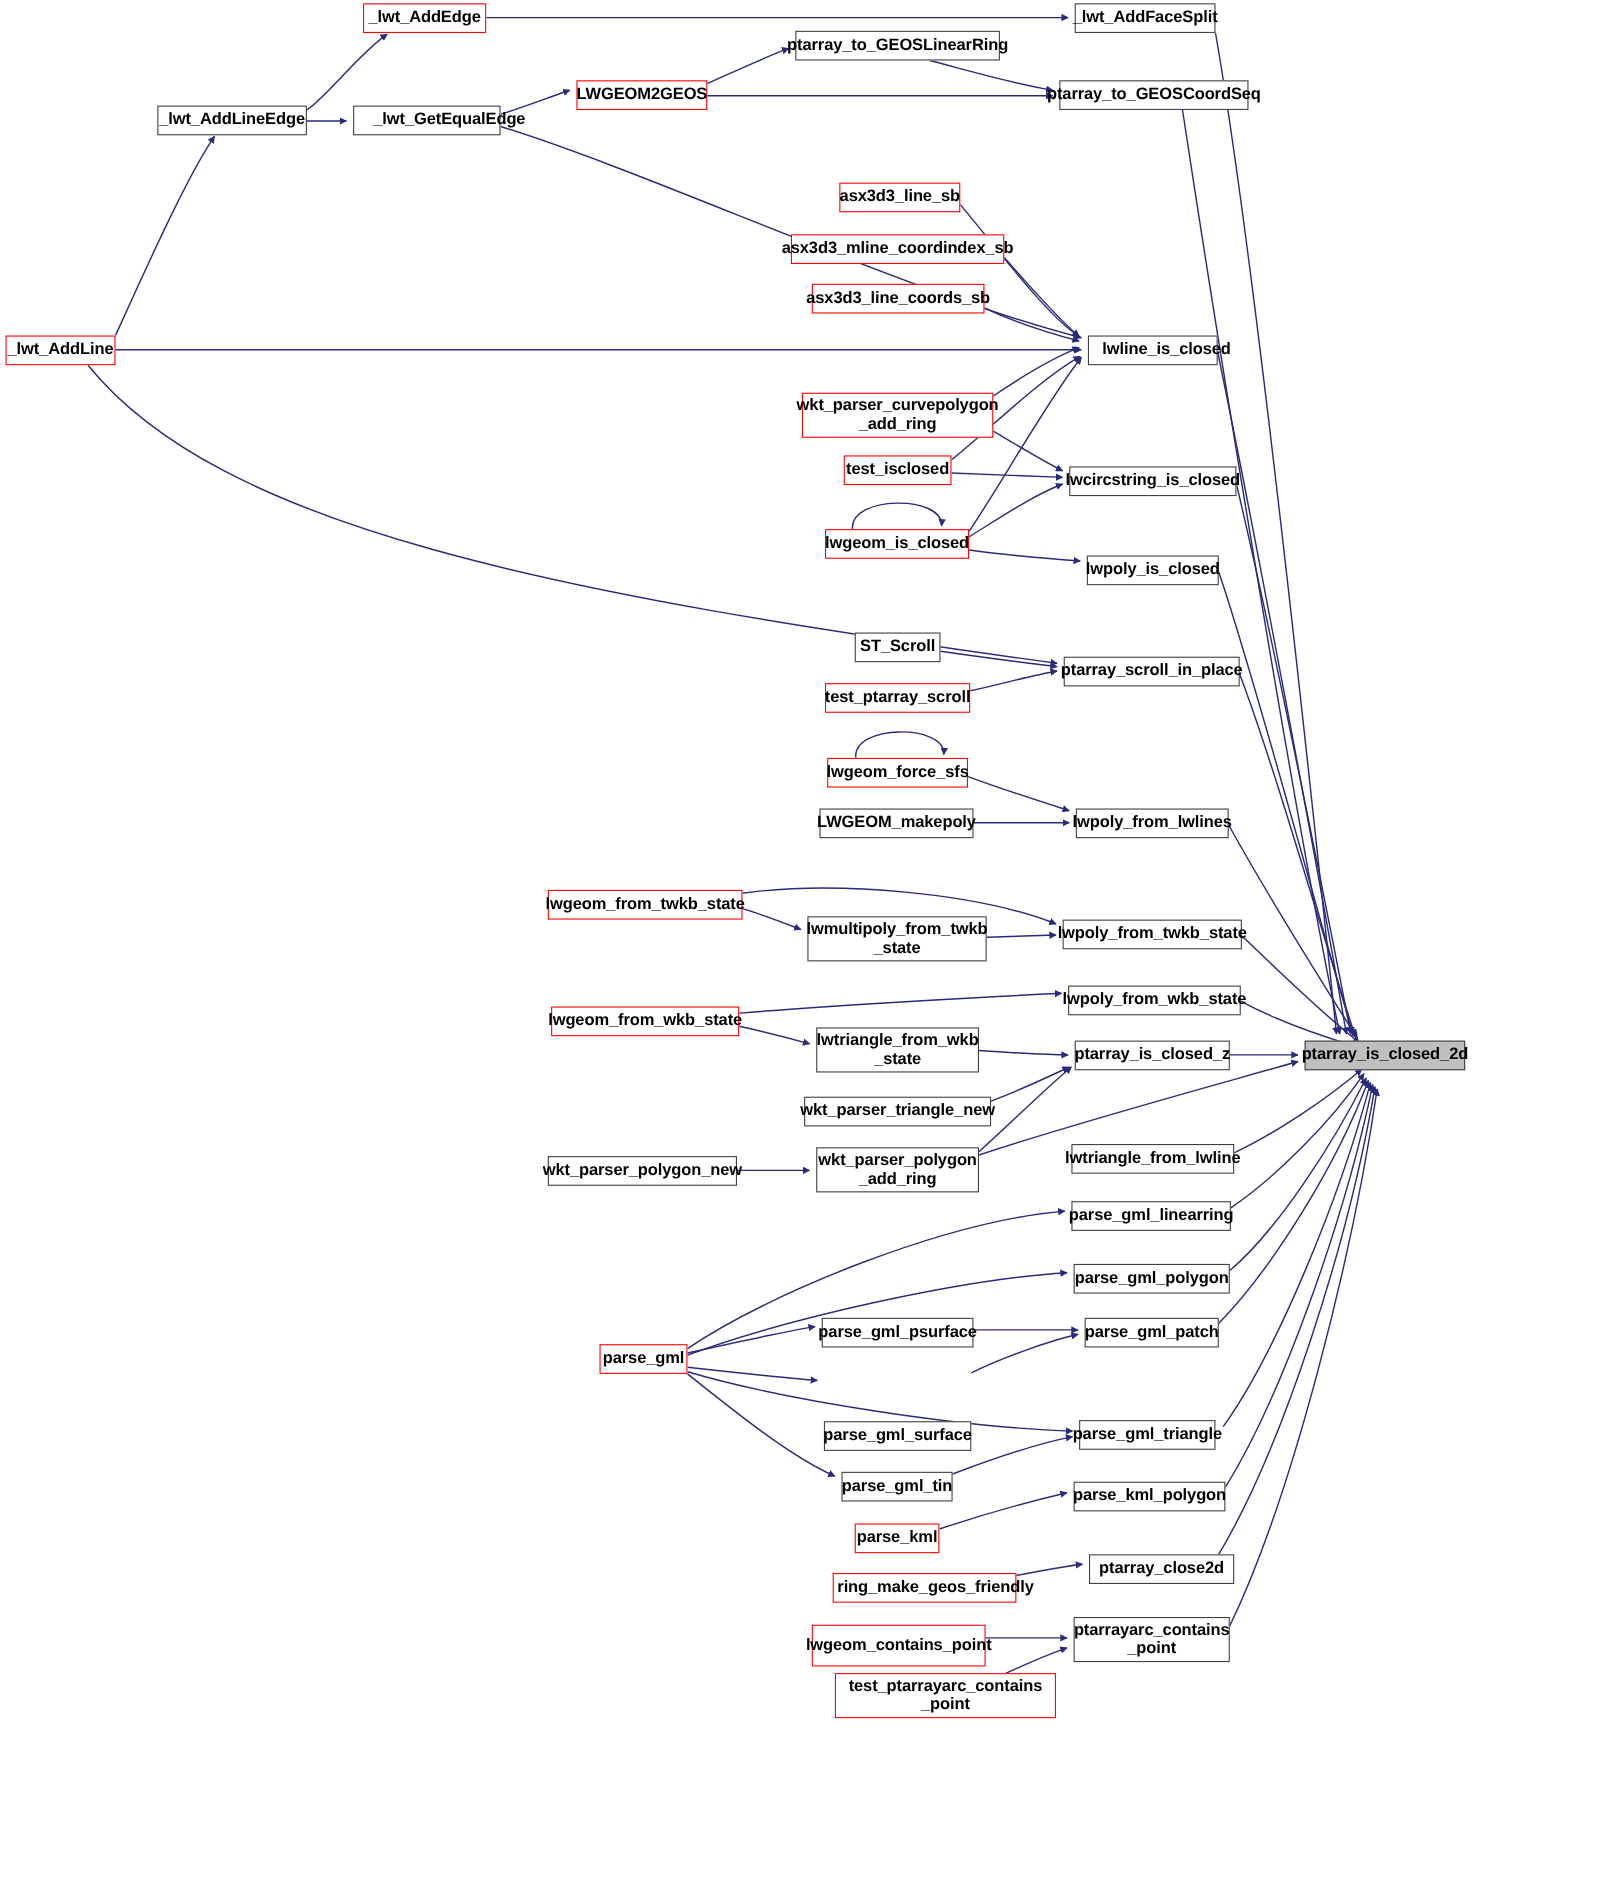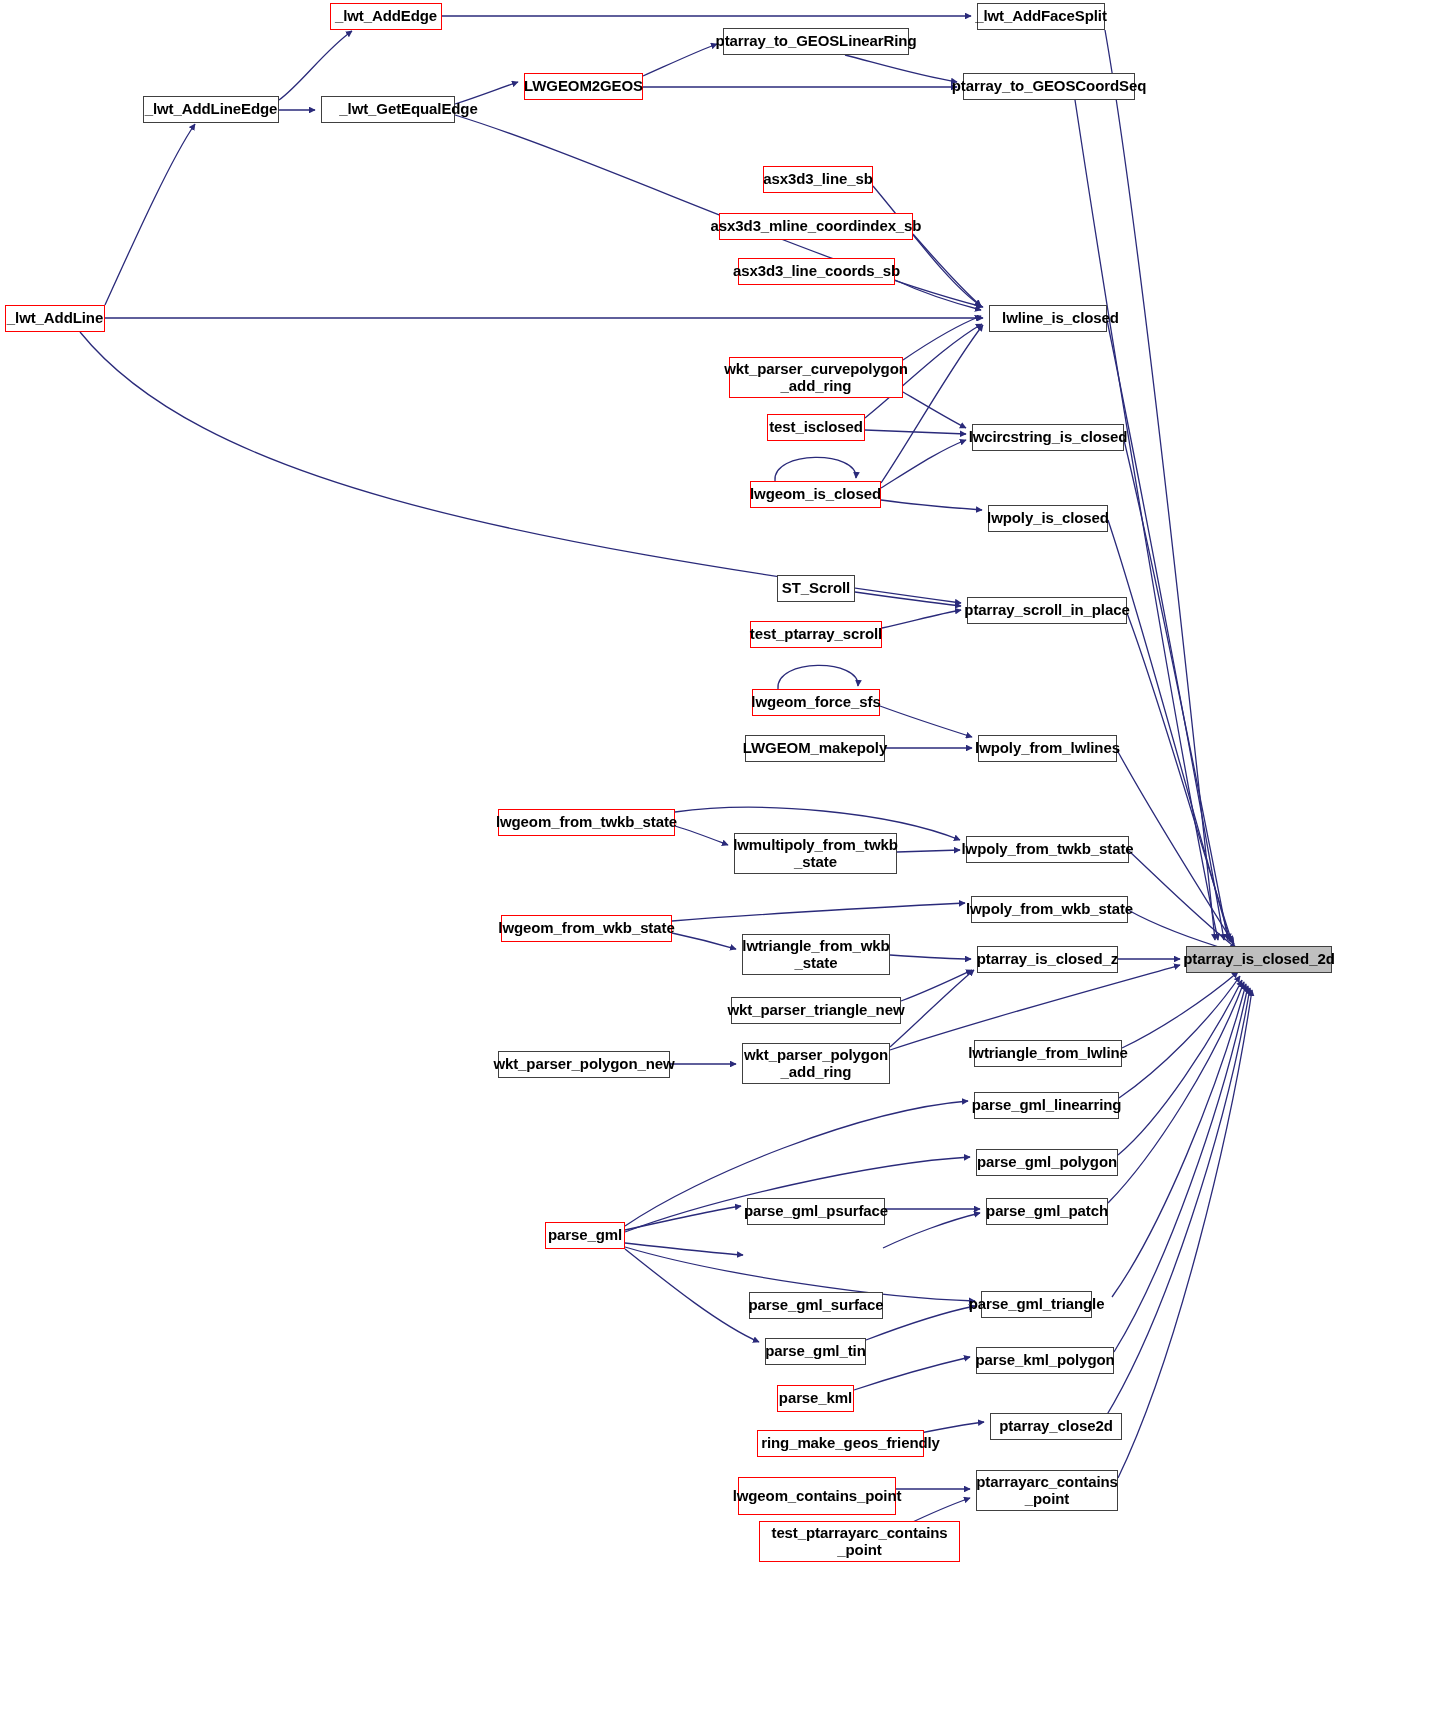--- a/index.html
+++ b/index.html
@@ -167,21 +167,21 @@
       <div class="node" style="left: 974px; top: 1040px; width: 148px; height: 27px;"><span>lwtriangle_from_lwline</span></div>
       <div class="node" style="left: 742px; top: 1043px; width: 148px; height: 41px;"><span>wkt_parser_polygon
 _add_ring</span></div>
       <div class="node" style="left: 498px; top: 1051px; width: 172px; height: 27px;"><span>wkt_parser_polygon_new</span></div>
       <div class="node" style="left: 974px; top: 1092px; width: 145px; height: 27px;"><span>parse_gml_linearring</span></div>
       <div class="node" style="left: 976px; top: 1149px; width: 142px; height: 27px;"><span>parse_gml_polygon</span></div>
       <div class="node" style="left: 747px; top: 1198px; width: 138px; height: 27px;"><span>parse_gml_psurface</span></div>
       <div class="node" style="left: 986px; top: 1198px; width: 122px; height: 27px;"><span>parse_gml_patch</span></div>
       <div class="node red" style="left: 545px; top: 1222px; width: 80px; height: 27px;"><span>parse_gml</span></div>
       <div class="node" style="left: 749px; top: 1244px; width: 134px; height: 27px; margin-top: 48px;"><span>parse_gml_surface</span></div>
-      <div class="node" style="left: 981px; top: 1291px; width: 111px; height: 27px;"><span>parse_gml_triangle</span></div>
+      <div class="node" style="left: 981px; top: 1291px; width: 124px; height: 27px;"><span>parse_gml_triangle</span></div>
       <div class="node" style="left: 765px; top: 1338px; width: 101px; height: 27px;"><span>parse_gml_tin</span></div>
       <div class="node" style="left: 976px; top: 1347px; width: 138px; height: 27px;"><span>parse_kml_polygon</span></div>
       <div class="node red" style="left: 777px; top: 1385px; width: 77px; height: 27px;"><span>parse_kml</span></div>
       <div class="node" style="left: 990px; top: 1413px; width: 132px; height: 27px;"><span>ptarray_close2d</span></div>
       <div class="node red" style="left: 757px; top: 1430px; width: 167px; height: 27px; padding-left: 20px;"><span>ring_make_geos_friendly</span></div>
       <div class="node red" style="left: 738px; top: 1477px; width: 158px; height: 38px;"><span>lwgeom_contains_point</span></div>
       <div class="node" style="left: 976px; top: 1470px; width: 142px; height: 41px;"><span>ptarrayarc_contains
 _point</span></div>
       <div class="node red" style="left: 741px; top: 1521px; width: 201px; height: 41px; margin-left: 18px;"><span>test_ptarrayarc_contains
 _point</span></div>

